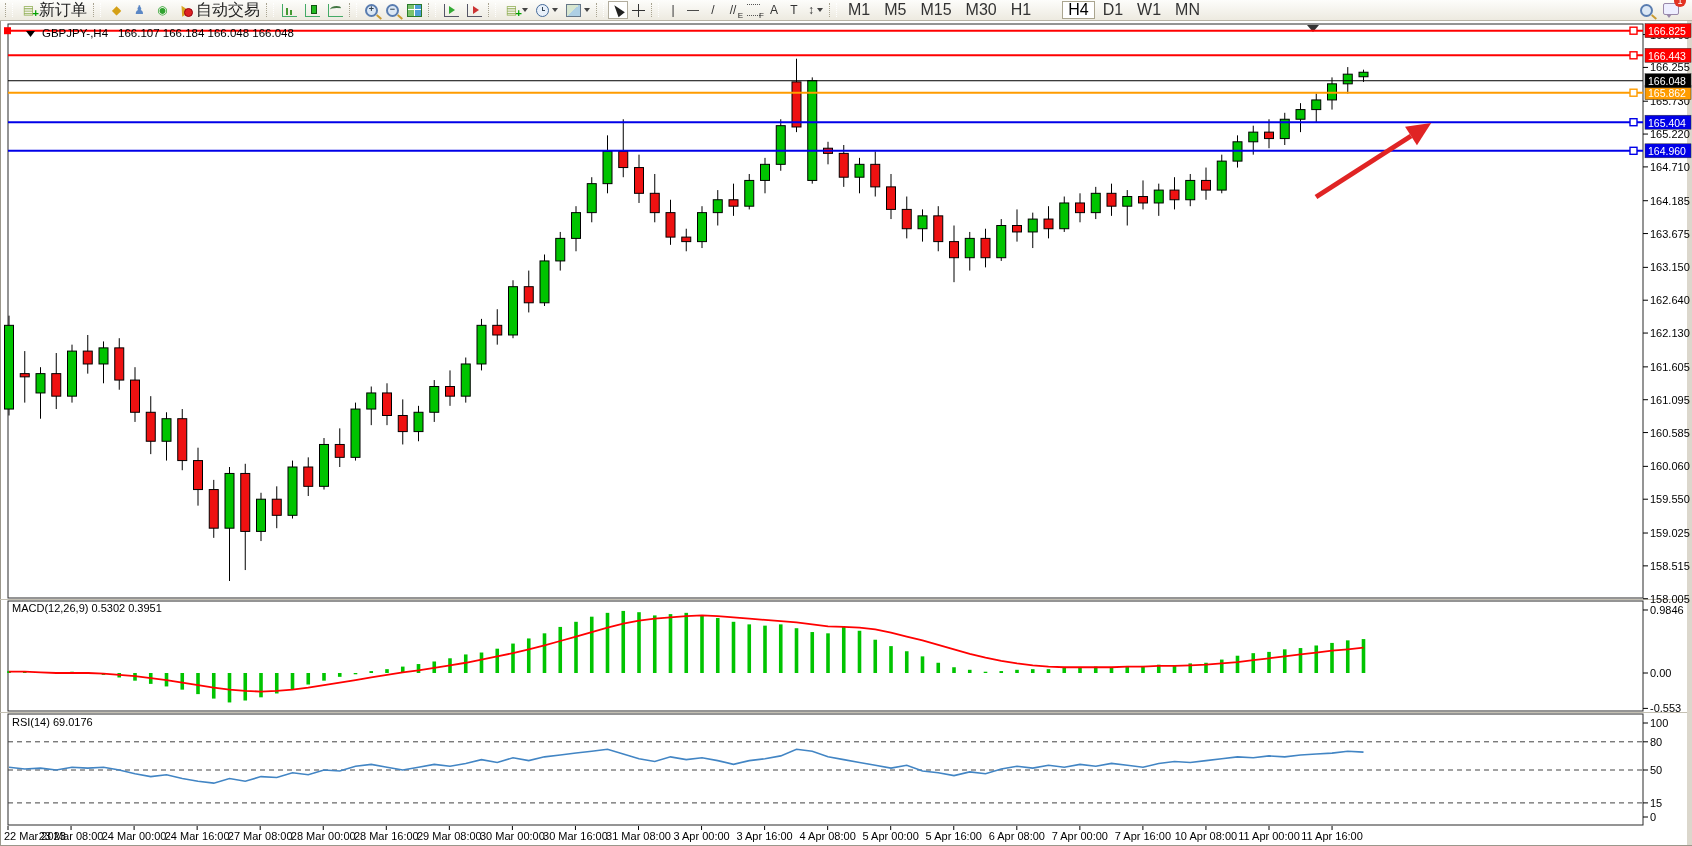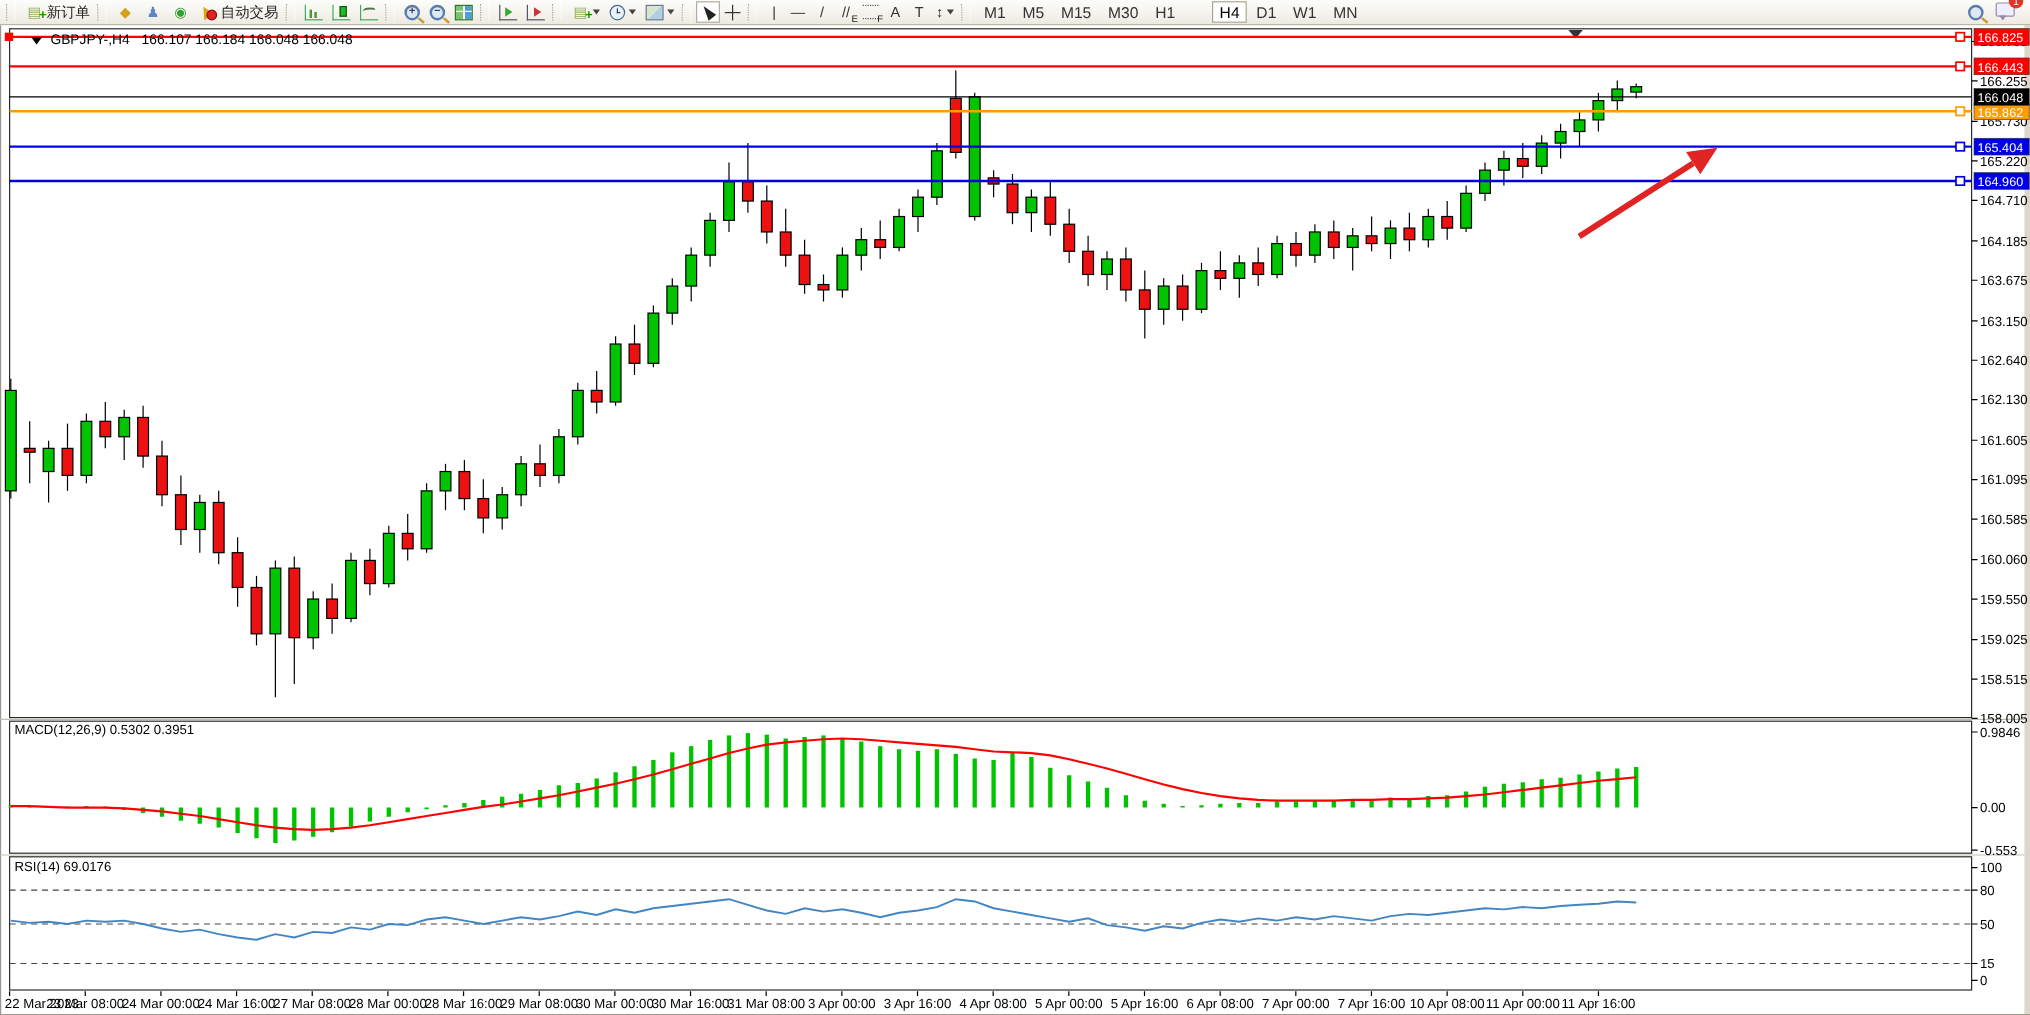--- a/index.html
+++ b/index.html
@@ -5,21 +5,21 @@
   html,body{margin:0;padding:0;background:#fff;width:1692px;height:846px;overflow:hidden;
     font-family:"Liberation Sans",sans-serif;-webkit-font-smoothing:antialiased;}
   .screen{position:relative;width:1692px;height:846px;background:#fff;}
   
   .toolbar{position:absolute;top:0;left:0;right:0;height:20px;z-index:10;display:flex;align-items:center;
     background:linear-gradient(#fdfdfb,#edeae0);border-bottom:1px solid #bab6a8;padding:0 3px;}
   .grip{width:6px;height:14px;border-left:1px dotted #a8a390;border-right:1px dotted #fff;margin:0 4px 0 2px;}
   .tbtn{height:18px;min-width:20px;border:1px solid transparent;background:transparent;display:inline-flex;
     align-items:center;justify-content:center;padding:0 3px;margin:0;font-size:12px;color:#333;cursor:default;}
   .tbtn.pressed{background:#fff;border:1px solid #b2ad9e;}
-  .tbtn .lbl{font-size:12px;color:#222;margin-left:3px;white-space:nowrap;}
+  .tbtn .lbl{font-size:16px;color:#222;margin-left:3px;white-space:nowrap;}
   .ic{display:inline-block;position:relative;width:15px;height:14px;font-size:12px;line-height:14px;text-align:center;font-style:normal;}
   .ic.doc b{color:#8fae52;font-weight:normal;}
   .ic.doc i{position:absolute;right:-3px;bottom:-3px;color:#00a000;font-weight:bold;font-size:11px;font-style:normal;}
   .gold{color:#d4a017;} .community{color:#5b87c5;} .signal{color:#2fa32f;}
   .ic.at u{text-decoration:none;}
   .ic.at .cone{position:absolute;left:1px;top:2px;width:0;height:0;border-left:5px solid transparent;border-right:5px solid transparent;border-bottom:10px solid #d8a520;transform:rotate(-30deg);}
   .ic.at .dot{position:absolute;right:0;bottom:0;width:7px;height:7px;border-radius:50%;background:#d22;border:1px solid #901;}
   .ax{width:14px;height:12px;border-left:1px solid #4a6;border-bottom:1px solid #4a6;position:relative;}
   .ax u{position:absolute;text-decoration:none;}
   .ax .b1{left:3px;bottom:1px;width:2px;height:7px;background:#493;}
@@ -40,21 +40,21 @@
   .clock::after{content:"";position:absolute;left:5px;top:5px;width:3px;height:1px;background:#345;}
   .tpl{display:inline-block;width:13px;height:11px;border:1px solid #678;position:relative;background:linear-gradient(135deg,#d7e6d0 50%,#aecfe4 50%);}
   .caret{display:inline-block;width:0;height:0;border-left:3px solid transparent;border-right:3px solid transparent;border-top:4px solid #444;margin-left:3px;}
   .cursor{display:inline-block;width:0;height:0;border:solid;border-width:0 4px 12px 4px;border-color:transparent transparent #222 transparent;transform:rotate(-38deg);}
   .ch{position:relative;width:13px;height:13px;display:inline-block;}
   .ch::before{content:"";position:absolute;left:6px;top:0;bottom:0;width:1px;background:#333;}
   .ch::after{content:"";position:absolute;top:6px;left:0;right:0;height:1px;background:#333;}
   .glyphbtn{font-size:12px;color:#333;position:relative;}
   .glyphbtn .sub{position:absolute;right:-1px;bottom:-2px;font-size:8px;color:#222;}
   .fib{display:inline-block;width:13px;height:10px;border-top:1px dotted #555;border-bottom:1px dotted #555;position:relative;}
-  .tf{font-size:13px;color:#333;padding:0 5px;height:16px;display:inline-flex;align-items:center;border:1px solid transparent;margin:0 1px;}
+  .tf{font-size:16px;color:#333;padding:0 5px;height:16px;display:inline-flex;align-items:center;border:1px solid transparent;margin:0 1px;}
   .tf.active{background:#fff;border:1px solid #aaa58f;color:#000;margin-left:24px;}
   .right-tools{margin-left:auto;display:flex;align-items:center;gap:10px;padding-right:10px;}
   .chatwrap{position:relative;display:inline-block;}
   .chat{display:inline-block;width:14px;height:10px;border:1px solid #98a;border-radius:2px;background:#eef;position:relative;}
   .chat::after{content:"";position:absolute;left:2px;bottom:-4px;border-left:3px solid transparent;border-right:3px solid transparent;border-top:4px solid #98a;}
   .badge{position:absolute;right:-7px;top:-6px;background:#e23323;color:#fff;border-radius:50%;width:12px;height:12px;font-size:9px;line-height:12px;text-align:center;}
   svg text{font-family:"Liberation Sans",sans-serif;}
   #chart{position:absolute;left:0;top:0;}
 </style>
 </head>

